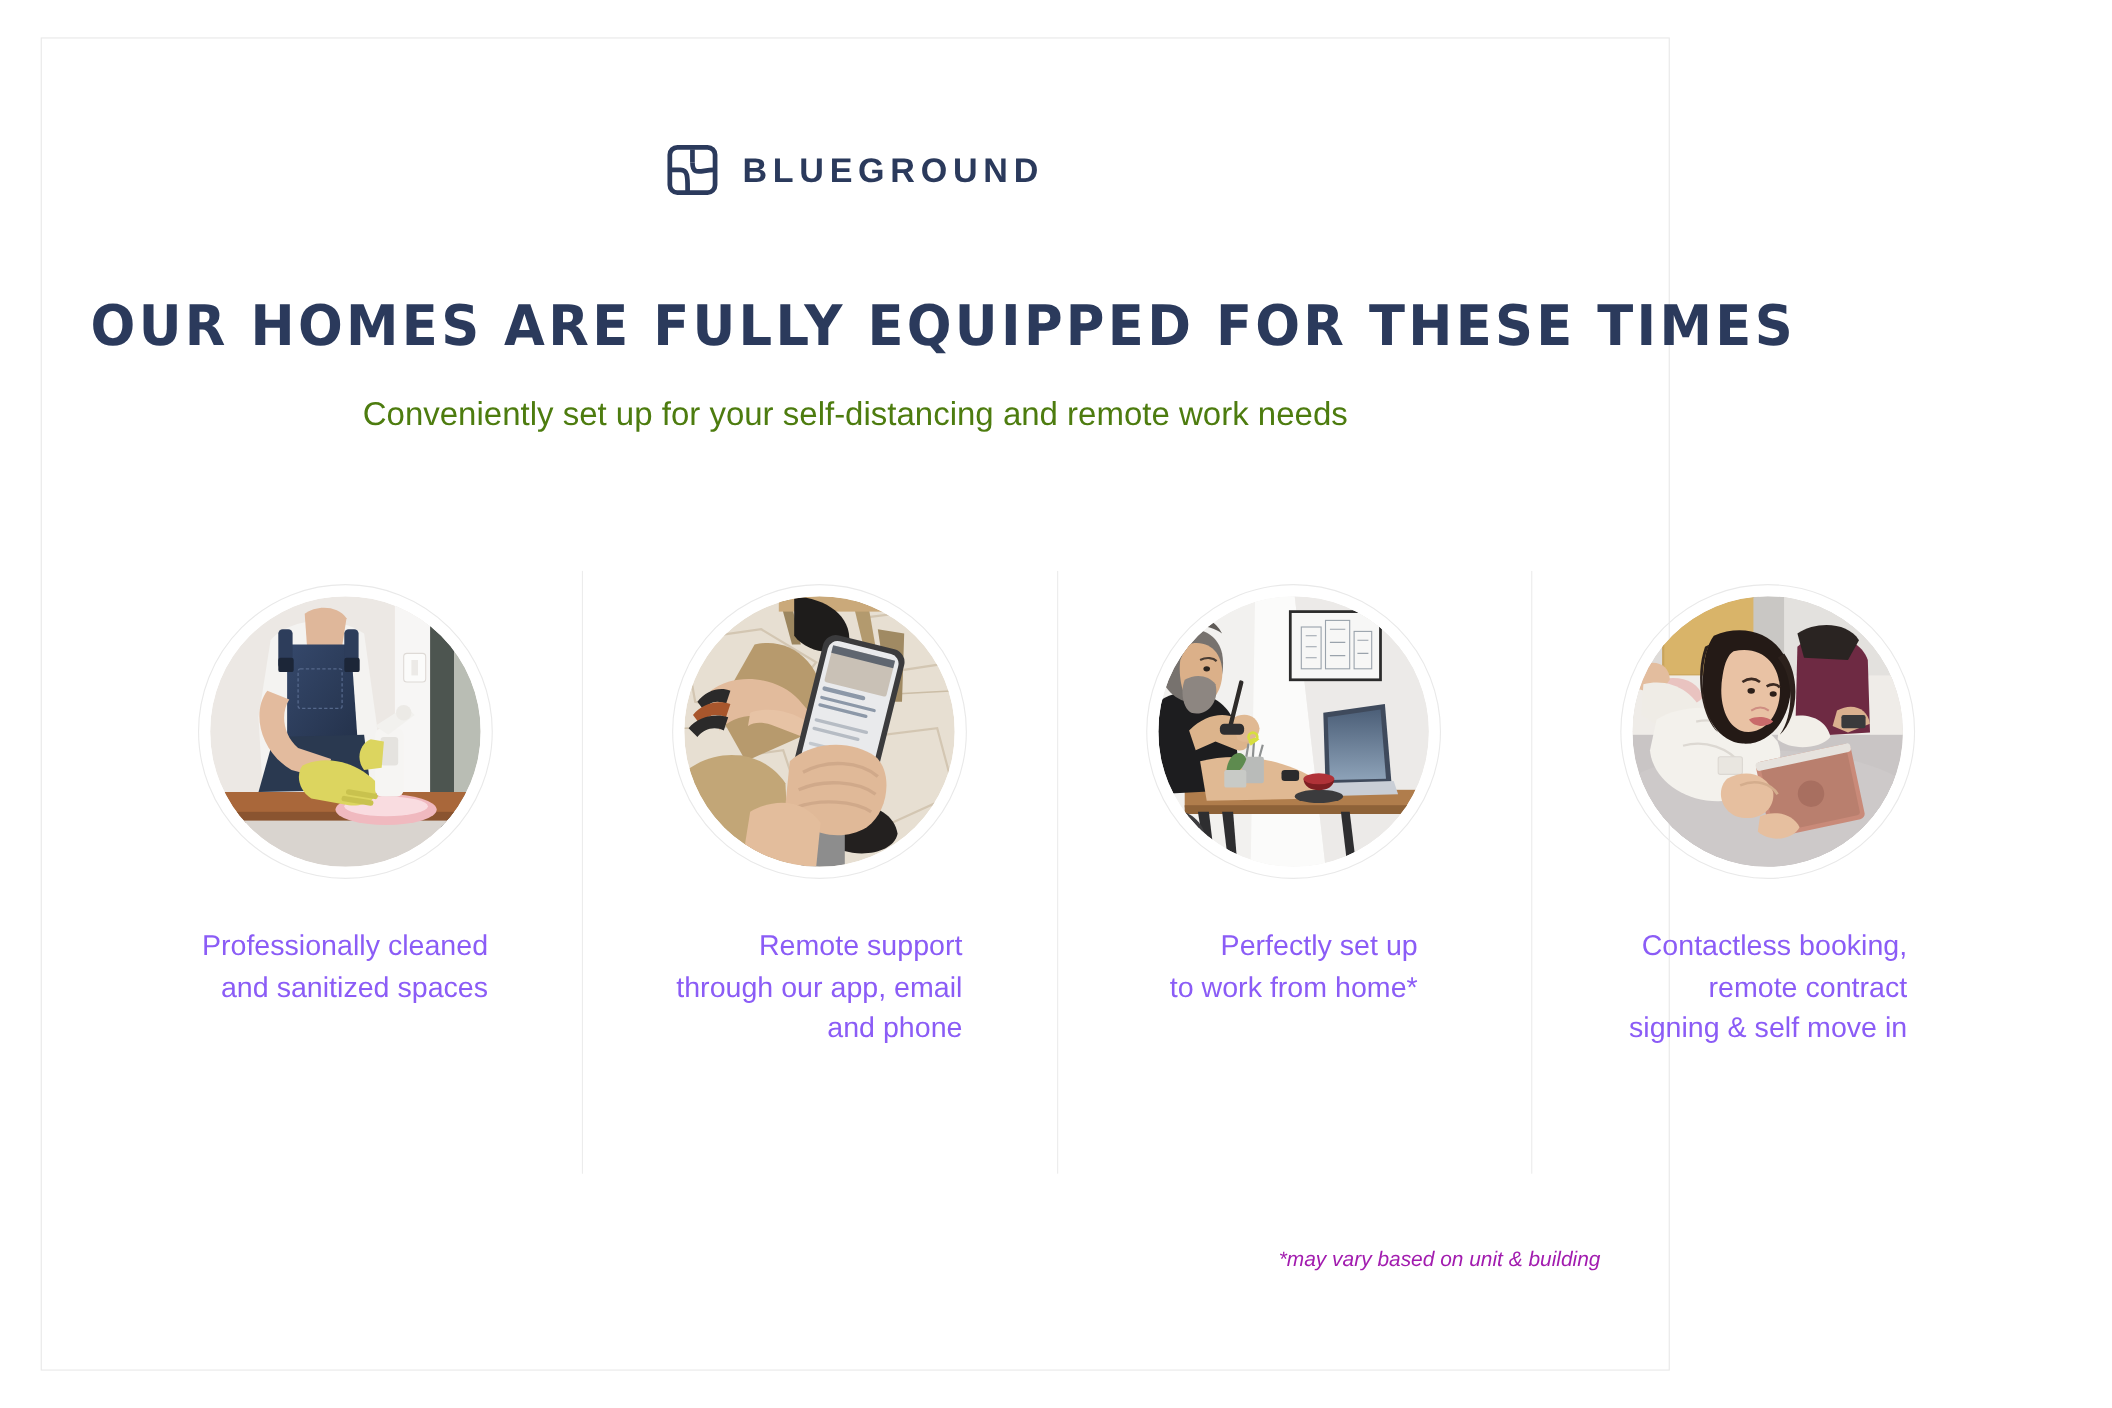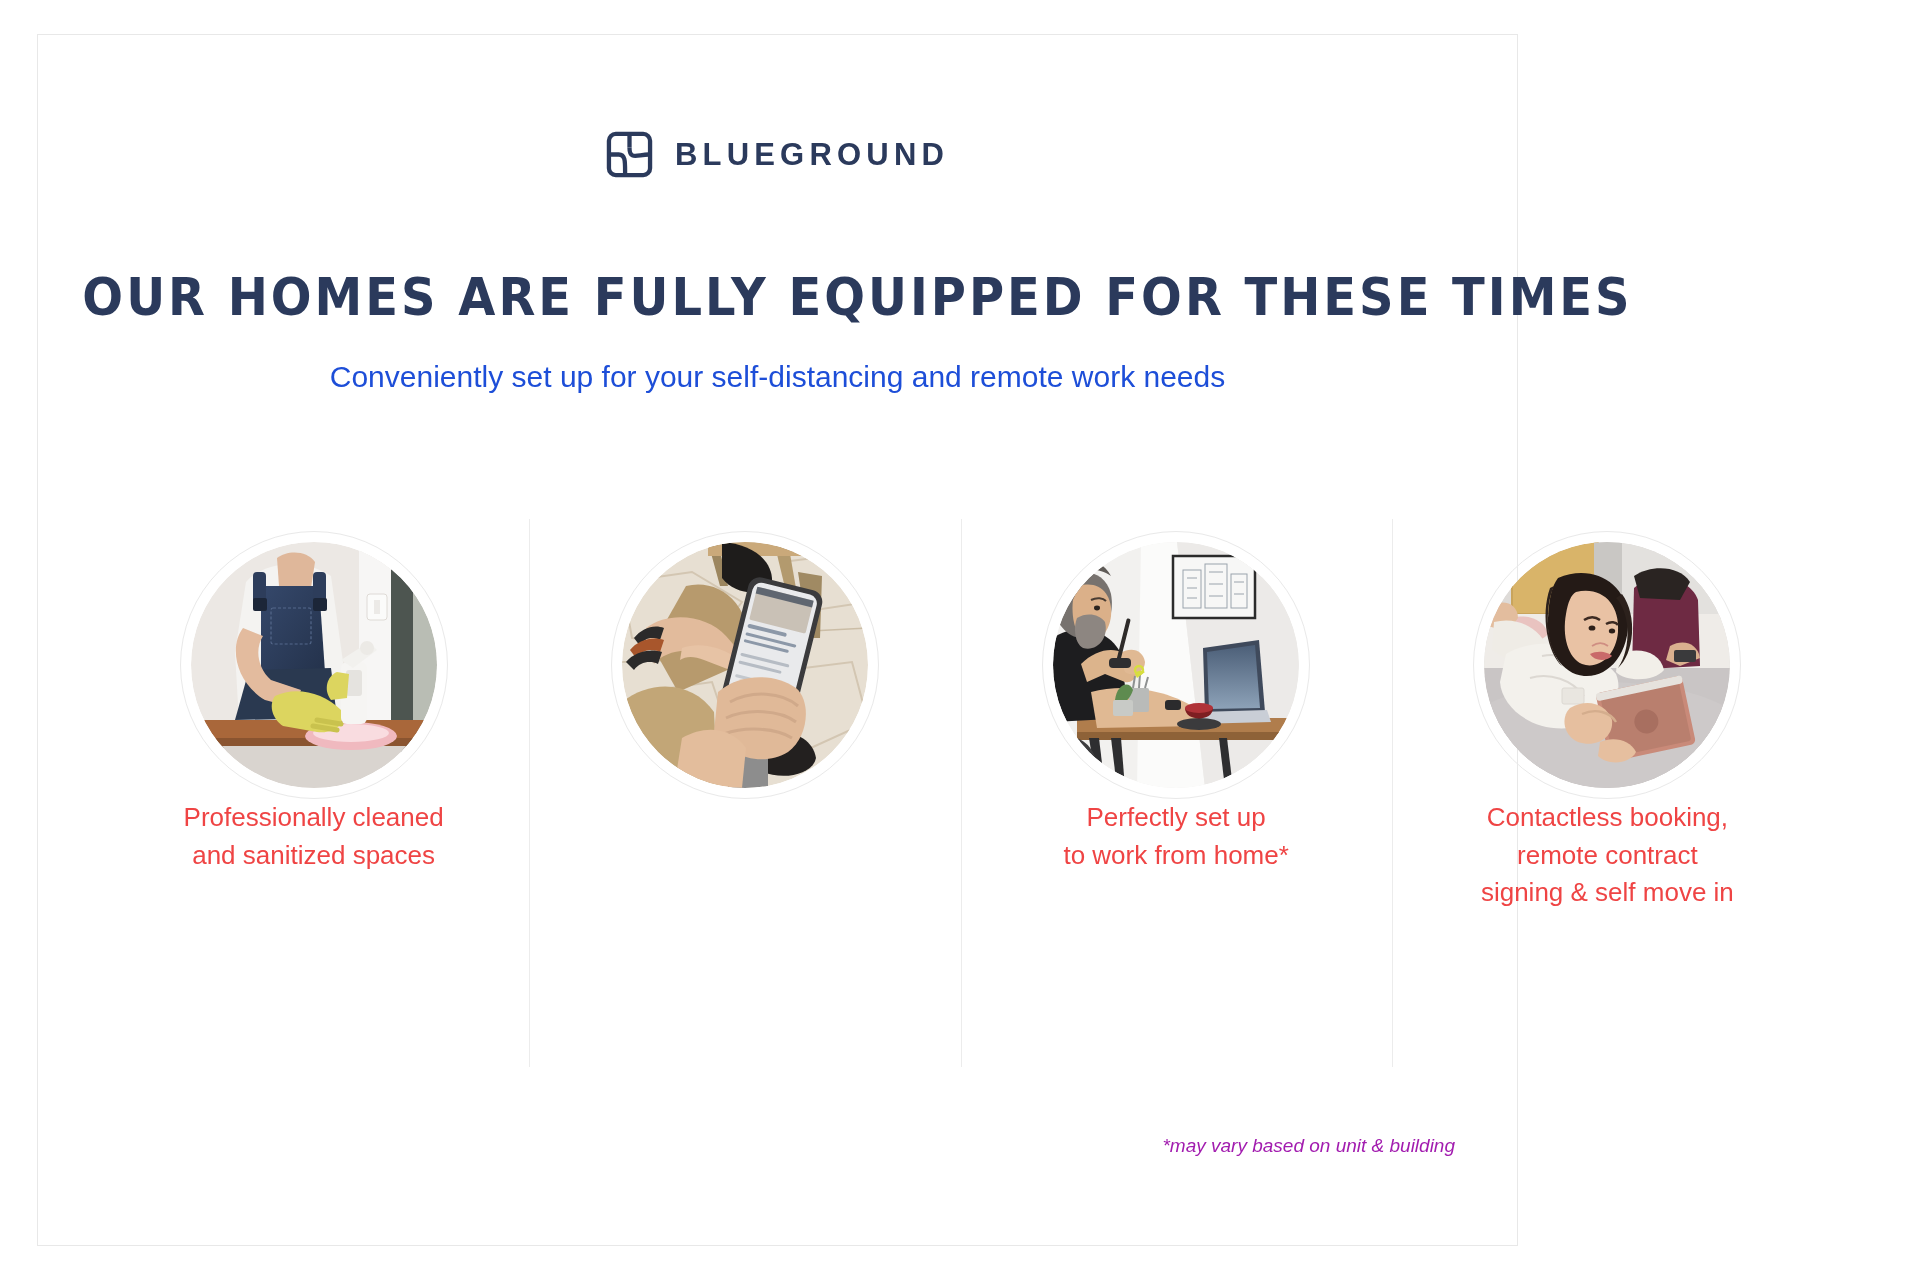--- a/index.html
+++ b/index.html
@@ -70,21 +70,21 @@
   }
   .subhead {
     position: absolute;
     left: 0;
     top: 322px;
     width: 100%;
     text-align: center;
     font-family: "Liberation Sans", sans-serif;
     font-size: 30px;
     font-weight: normal;
-    color: #1d4ed8;
+    color: #4d7c0f;
     line-height: 1.3;
     white-space: nowrap;
   }
 
   
   .features {
     position: absolute;
     left: 60px;
     top: 484px;
     width: 1725px;
@@ -123,24 +123,25 @@
   .photo {
     width: 246px;
     height: 246px;
     border-radius: 50%;
     overflow: hidden;
     position: relative;
   }
   .photo svg { display: block; width: 100%; height: 100%; }
 
   .caption {
-    text-align: center;
+    margin-top: 42px;
+    text-align: right;
     font-family: "Liberation Sans", sans-serif;
     font-size: 26px;
-    color: #ef4444;
+    color: #8b5cf6;
     line-height: 1.45;
     max-width: 330px;
   }
 
   
   .footnote {
     position: absolute;
     right: 62px;
     bottom: 88px;
     font-family: "Liberation Sans", sans-serif;
@@ -290,20 +291,25 @@
 
               <path d="M96 150 C116 132, 152 130, 174 146 C190 160, 186 196, 166 210 C140 226, 104 214, 92 190 Z" fill="#e0b998"></path>
               <path d="M108 160 C130 148, 160 150, 176 164" stroke="#d0a98a" stroke-width="3" fill="none"></path>
               <path d="M104 176 C126 166, 158 168, 174 180" stroke="#d0a98a" stroke-width="3" fill="none"></path>
               <path d="M102 192 C124 184, 154 186, 170 196" stroke="#d0a98a" stroke-width="3" fill="none"></path>
               <path d="M60 196 C84 182, 110 186, 124 206 L120 246 L52 246 Z" fill="#e3bd9c"></path>
             </g>
           </svg>
         </div>
       </div>
+      <div class="caption">
+        <div>Remote support</div>
+        <div>through our app, email</div>
+        <div>and phone</div>
+      </div>
     </div>
 
     <div class="feature">
       <div class="photo-ring">
         <div class="photo">
           <svg viewBox="0 0 246 246" xmlns="http://www.w3.org/2000/svg">
             <defs>
               <clipPath id="c4">
                   <circle cx="123" cy="123" r="123"></circle>
                 </clipPath>

